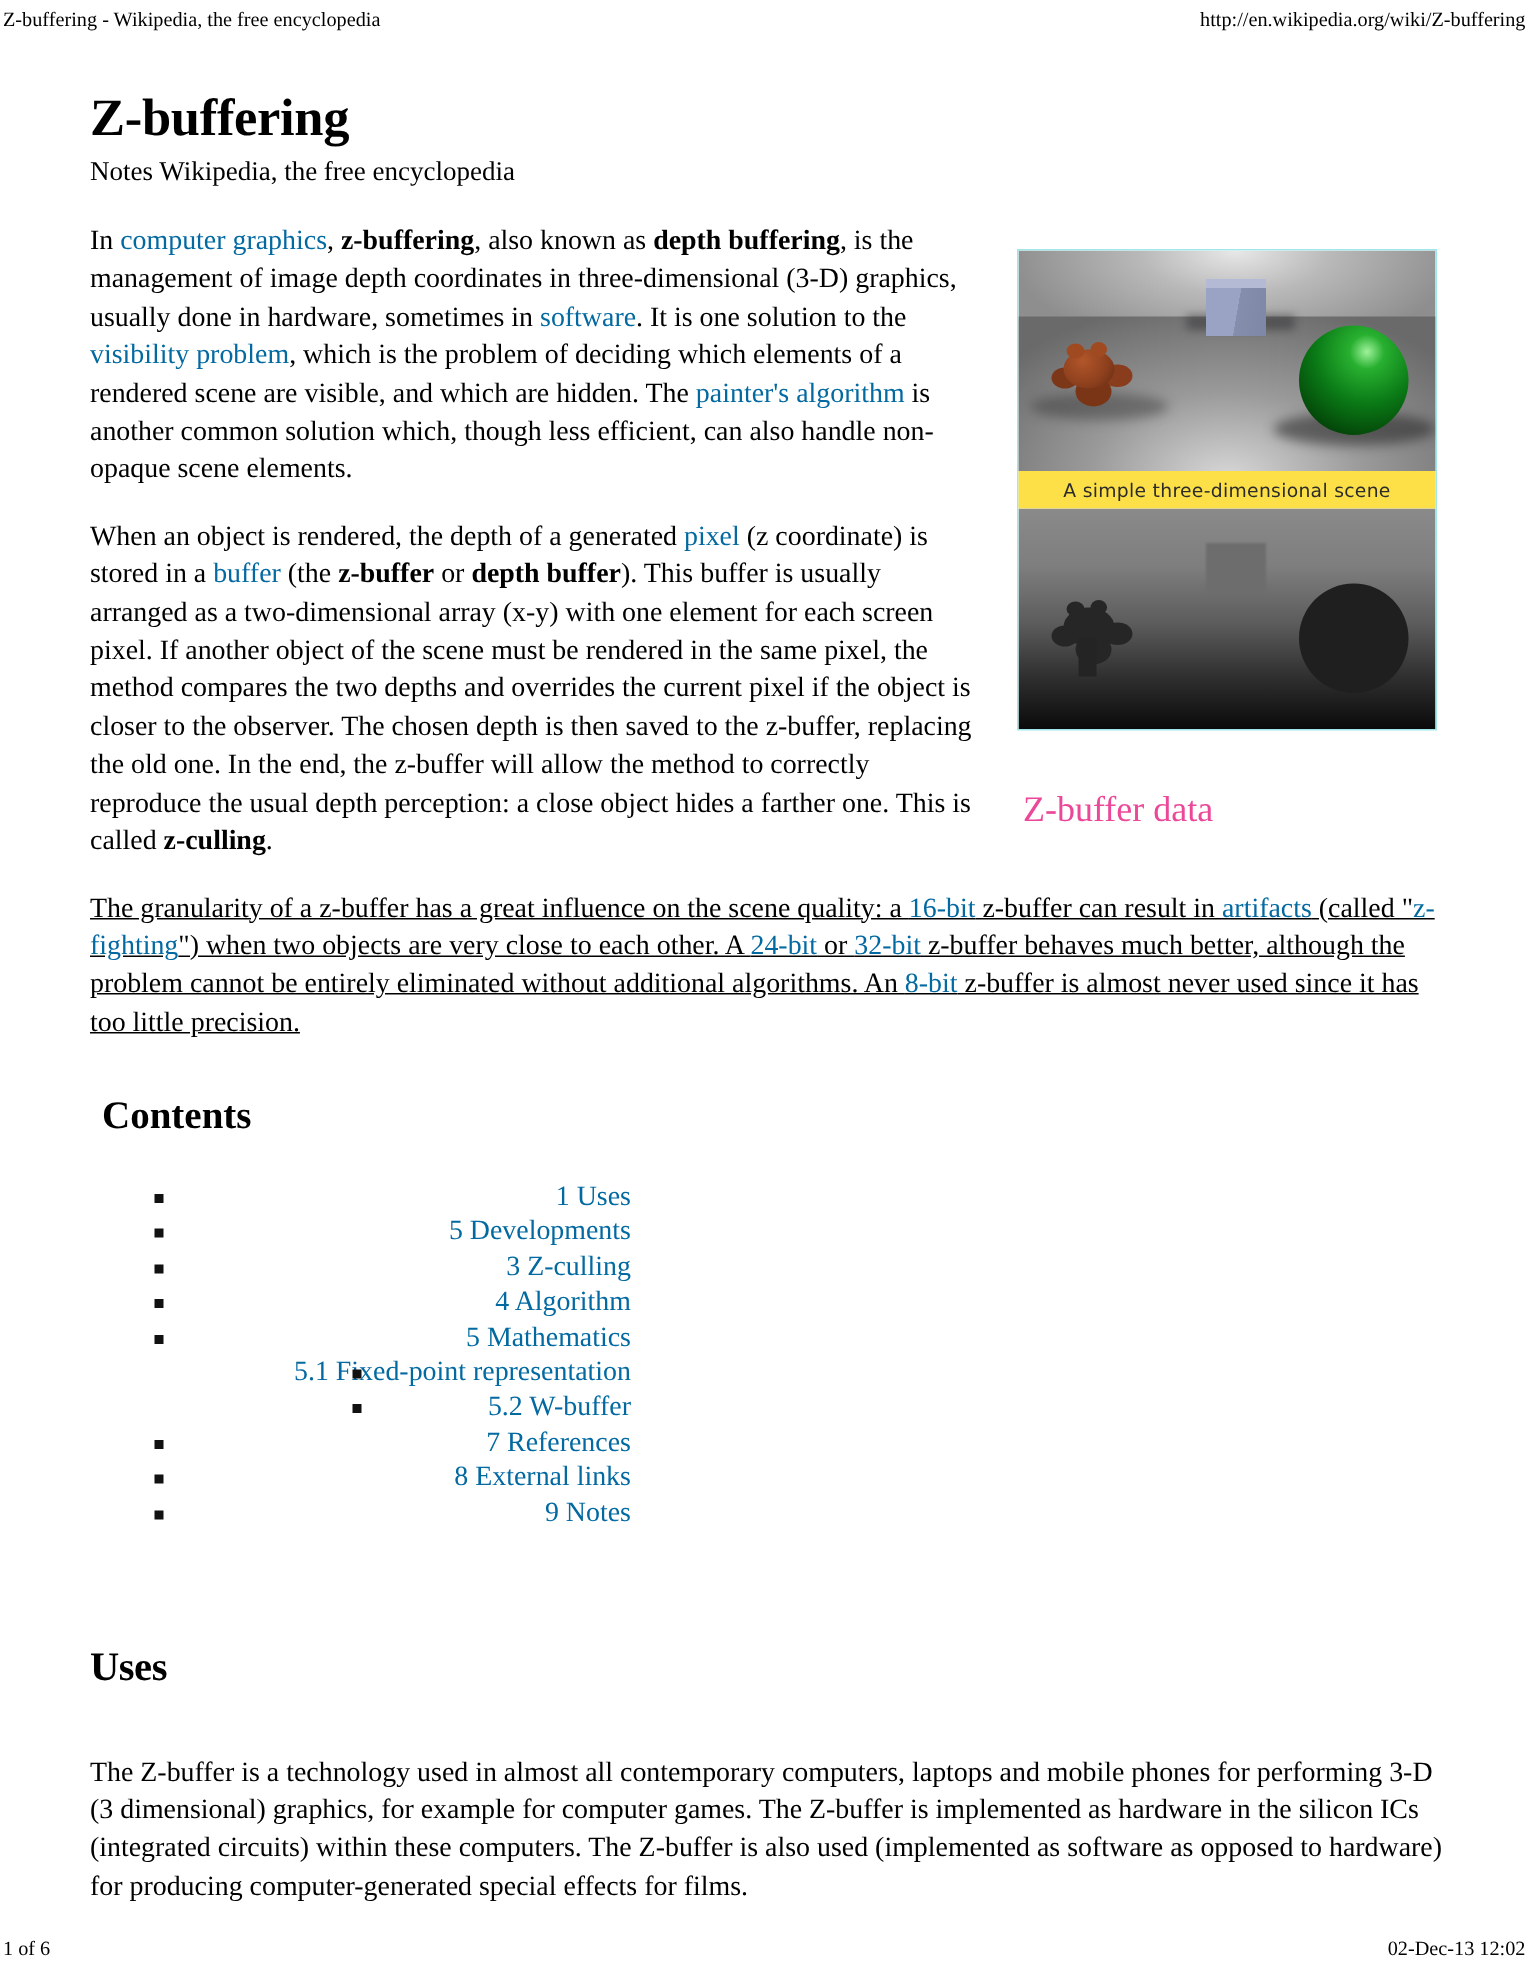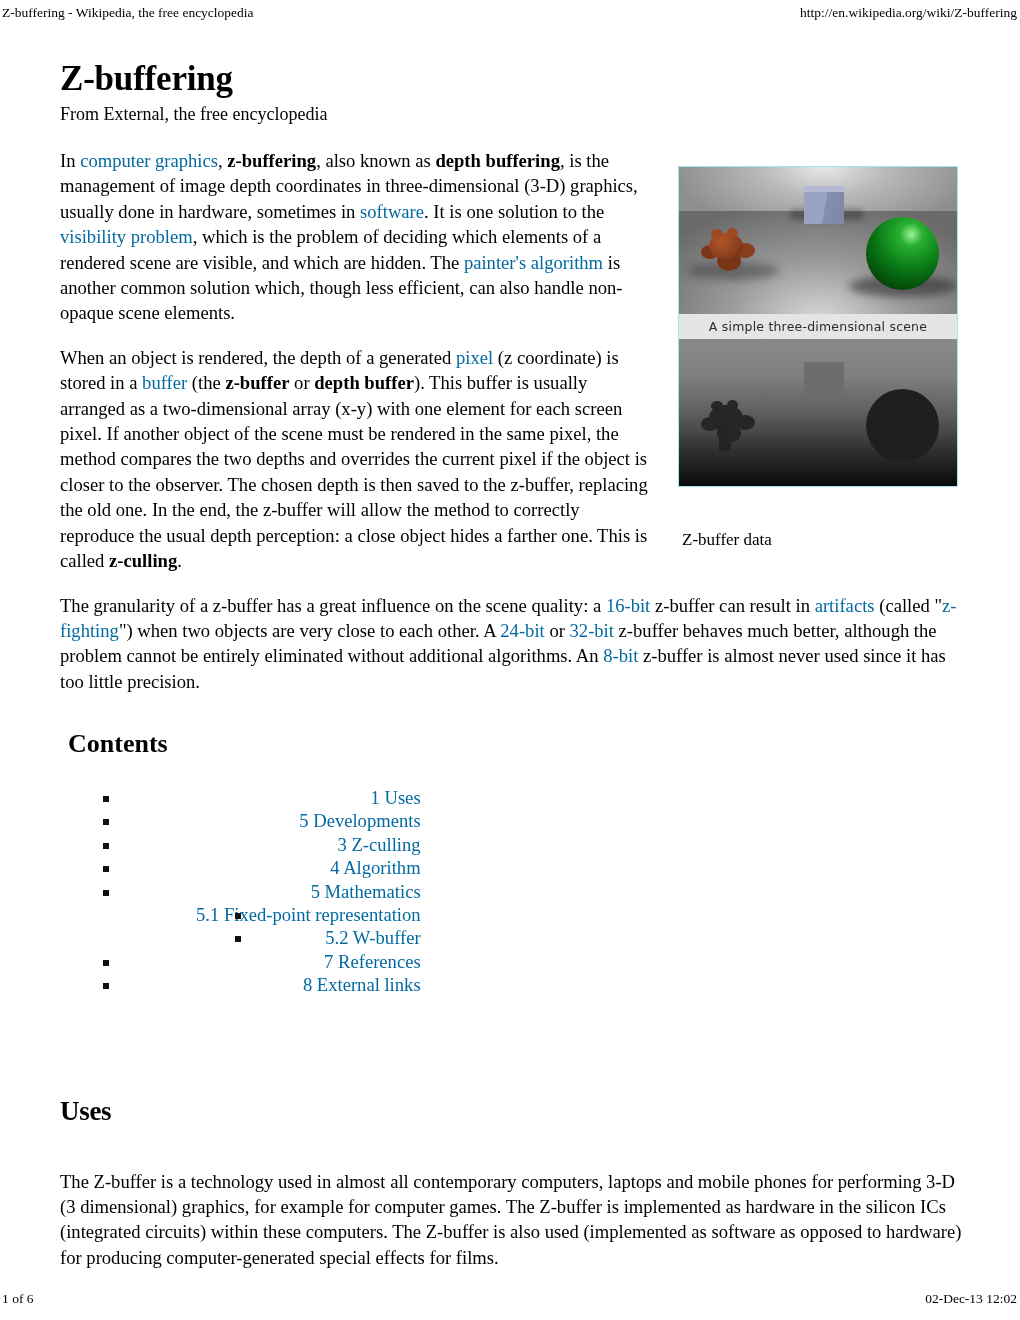--- a/index.html
+++ b/index.html
@@ -90,21 +90,21 @@
   }
 
   a, .lnk {
     color: #0369a1;
     text-decoration: none;
   }
   b, .bold { font-weight: bold; }
 
   
   .par-narrow { width: 592px; }
-  .par-wide   { width: 903px; }
+  .par-wide   { width: 903px; text-decoration: underline; }
 
   
   .figure {
     position: absolute;
     left: 678px;
     top: 166px;
     width: 280px;
     border: 1px solid #9fe7ea;
     background: #ffffff;
     box-sizing: border-box;
@@ -183,21 +183,21 @@
     filter: blur(4px);
   }
 
   .fig-caption {
     height: 25px;
     line-height: 25px;
     text-align: center;
     font-family: "DejaVu Sans", "Liberation Sans", sans-serif;
     font-size: 12.5px;
     color: #2b2b2b;
-    background: #e5e5e5;
+    background: #fde047;
     letter-spacing: 0.2px;
   }
 
   
   .fig-img2 {
     position: relative;
     width: 278px;
     height: 147px;
     overflow: hidden;
   }
@@ -231,23 +231,23 @@
   .scene2 .ztp3 { left: 34px; top: 16px; width: 20px; height: 15px; }
   .scene2 .ztp4 { left: 16px; top: 24px; width: 24px; height: 20px; }
   .scene2 .ztp5 { left: 10px; top: 2px;  width: 12px; height: 10px; }
   .scene2 .ztp6 { left: 26px; top: 1px;  width: 11px; height: 10px; }
   .scene2 .zstem { position: absolute; left: 18px; top: 26px; width: 12px; height: 26px; background: #242424; }
 
   .fig-outer-caption {
     position: absolute;
     left: 682px;
     top: 529px;
-    font-size: 17px;
+    font-size: 24px;
     line-height: 22px;
-    color: #000000;
+    color: #ec4899;
   }
 
   
   h2.contents-heading {
     font-size: 26px;
     font-weight: bold;
     margin: 0;
     line-height: 32px;
     position: absolute;
     left: 68px;
@@ -311,21 +311,21 @@
 <body>
 
 <div class="print-header">
   <span class="ph-left">Z-buffering - Wikipedia, the free encyclopedia</span>
   <span class="ph-right">http://en.wikipedia.org/wiki/Z-buffering</span>
 </div>
 
 <div class="content">
 
   <h1 class="page-title">Z-buffering</h1>
-  <div class="tagline">From External, the free encyclopedia</div>
+  <div class="tagline">Notes Wikipedia, the free encyclopedia</div>
 
   <p class="body-par par-narrow"><span>In </span><a class="lnk" href="#">computer graphics</a><span>, </span><b>z-buffering</b><span>, also known as </span><b>depth buffering</b><span>, is the management of image depth coordinates in three-dimensional (3-D) graphics, usually done in hardware, sometimes in </span><a class="lnk" href="#">software</a><span>. It is one solution to the </span><a class="lnk" href="#">visibility problem</a><span>, which is the problem of deciding which elements of a rendered scene are visible, and which are hidden. The </span><a class="lnk" href="#">painter's algorithm</a><span> is another common solution which, though less efficient, can also handle non-opaque scene elements.</span></p>
 
   <p class="body-par par-narrow"><span>When an object is rendered, the depth of a generated </span><a class="lnk" href="#">pixel</a><span> (z coordinate) is stored in a </span><a class="lnk" href="#">buffer</a><span> (the </span><b>z-buffer</b><span> or </span><b>depth buffer</b><span>). This buffer is usually arranged as a two-dimensional array (x-y) with one element for each screen pixel. If another object of the scene must be rendered in the same pixel, the method compares the two depths and overrides the current pixel if the object is closer to the observer. The chosen depth is then saved to the z-buffer, replacing the old one. In the end, the z-buffer will allow the method to correctly reproduce the usual depth perception: a close object hides a farther one. This is called </span><b>z-culling</b><span>.</span></p>
 
   <p class="body-par par-wide"><span>The granularity of a z-buffer has a great influence on the scene quality: a </span><a class="lnk" href="#">16-bit</a><span> z-buffer can result in </span><a class="lnk" href="#">artifacts</a><span> (called "</span><a class="lnk" href="#">z-fighting</a><span>") when two objects are very close to each other. A </span><a class="lnk" href="#">24-bit</a><span> or </span><a class="lnk" href="#">32-bit</a><span> z-buffer behaves much better, although the problem cannot be entirely eliminated without additional algorithms. An </span><a class="lnk" href="#">8-bit</a><span> z-buffer is almost never used since it has too little precision.</span></p>
 
 </div>
 
 <div class="figure">
@@ -379,20 +379,21 @@
   <li><a class="lnk" href="#">3 Z-culling</a></li>
   <li><a class="lnk" href="#">4 Algorithm</a></li>
   <li><a class="lnk" href="#">5 Mathematics</a>
     <ul class="sub">
       <li><a class="lnk" href="#">5.1 Fixed-point representation</a></li>
       <li><a class="lnk" href="#">5.2 W-buffer</a></li>
     </ul>
   </li>
   <li><a class="lnk" href="#">7 References</a></li>
   <li><a class="lnk" href="#">8 External links</a></li>
+  <li><a class="lnk" href="#">9 Notes</a></li>
 </ul>
 
 <h2 class="section-heading">Uses</h2>
 <p class="uses-par">The Z-buffer is a technology used in almost all contemporary computers, laptops and mobile phones for performing 3-D (3 dimensional) graphics, for example for computer games. The Z-buffer is implemented as hardware in the silicon ICs (integrated circuits) within these computers. The Z-buffer is also used (implemented as software as opposed to hardware) for producing computer-generated special effects for films.</p>
 
 <div class="print-footer">
   <span class="pf-left">1 of 6</span>
   <span class="pf-right">02-Dec-13 12:02</span>
 </div>
 

